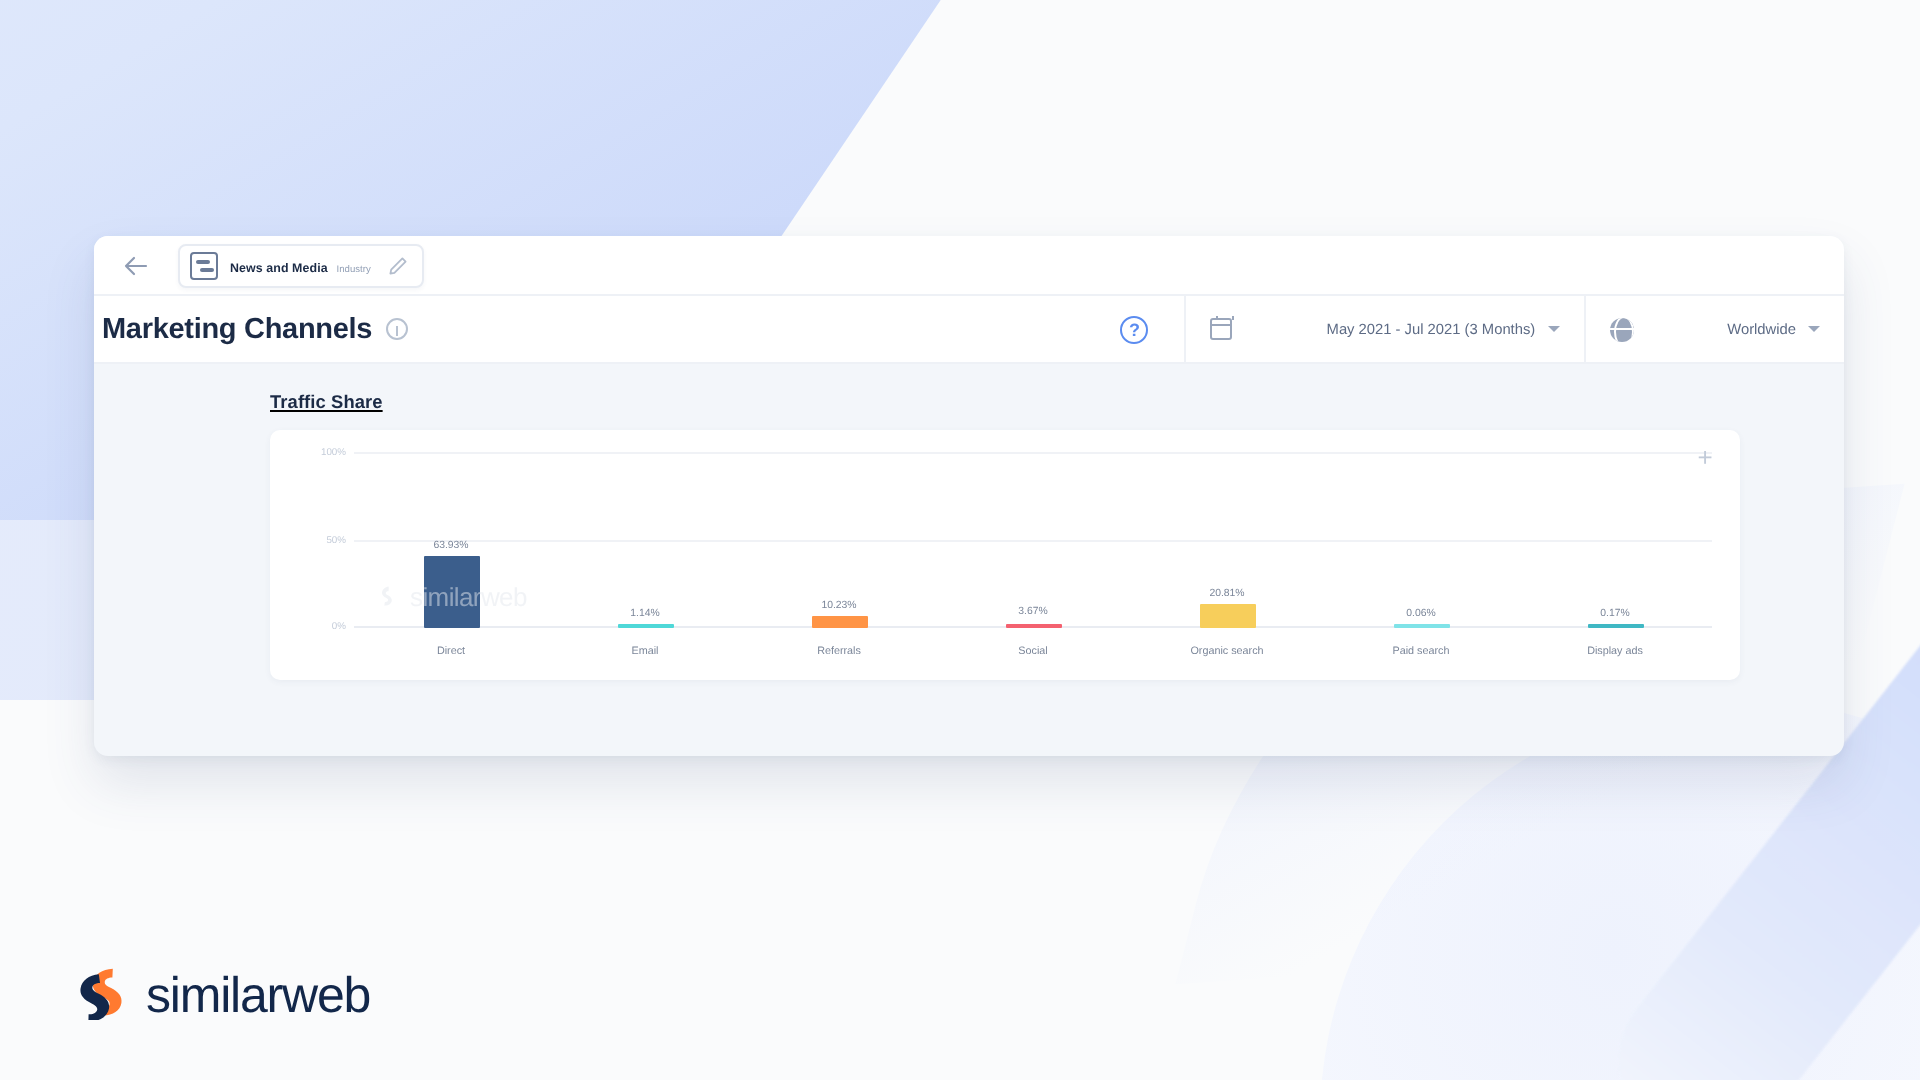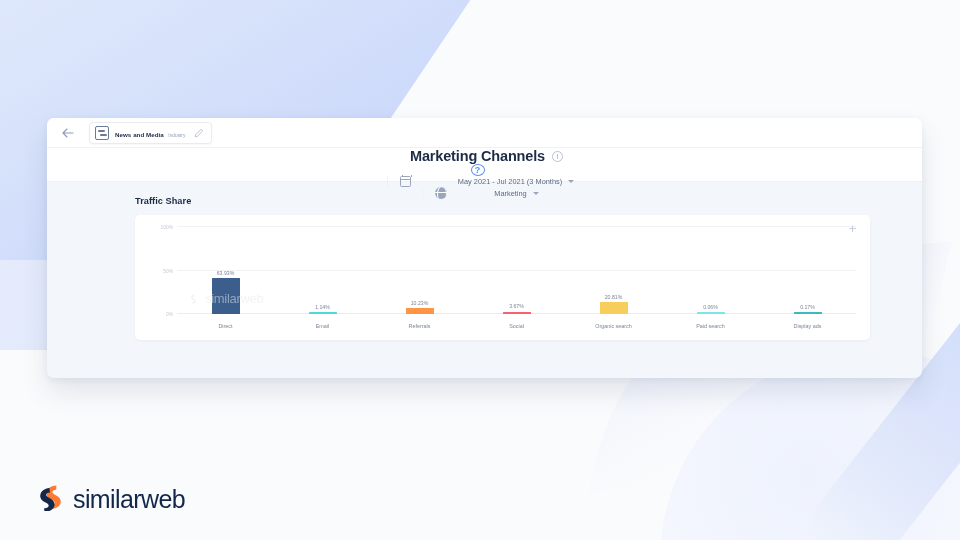--- a/index.html
+++ b/index.html
@@ -129,21 +129,20 @@
   }
 
   
   .header {
     height:34px;
     background:#ffffff;
     display:flex;
     align-items:center;
     padding-left:4px;
     border-bottom:1px solid #eef1f6;
-    flex-direction:column;
   }
   .page-title {
     font-size:14.5px;
     font-weight:bold;
     color:#1c2b46;
     letter-spacing:-.15px;
     margin-left:0;
   }
   .info-icon {
     width:11px; height:11px;
@@ -228,21 +227,21 @@
     width:0; height:0;
     border-left:3px solid transparent;
     border-right:3px solid transparent;
     border-top:3.4px solid #9aa6bb;
     flex:0 0 auto;
   }
   .ctrl-region { min-width:95px; }
   .ctrl-region .caret { margin-left:auto; }
 
   
-  .dash-body { padding:14px 0 0 88px; }
+  .dash-body { padding:14px 0 0 88px;text-decoration:underline; }
   .section-title {
     font-size:9.2px;
     font-weight:bold;
     color:#1c2b46;
     margin-bottom:9px;
     letter-spacing:.05px;
   }
 
   .chart-card {
     width:735px;
@@ -423,21 +422,21 @@
     <div class="help-btn">?</div>
 
     <div class="ctrl">
       <span class="cal-icon"></span>
       <span class="ctrl-label">May 2021 - Jul 2021 (3 Months)</span>
       <span class="caret"></span>
     </div>
 
     <div class="ctrl ctrl-region">
       <span class="globe-icon"></span>
-      <span class="ctrl-label">Marketing</span>
+      <span class="ctrl-label">Worldwide</span>
       <span class="caret"></span>
     </div>
   </div>
 
   <div class="dash-body">
     <div class="section-title">Traffic Share</div>
 
     <div class="chart-card">
       <div class="plus-icon">+</div>
 

